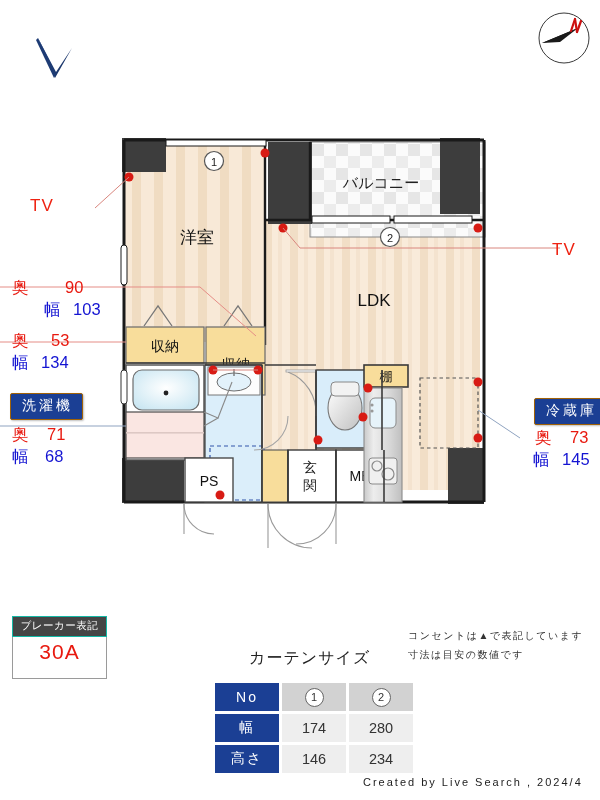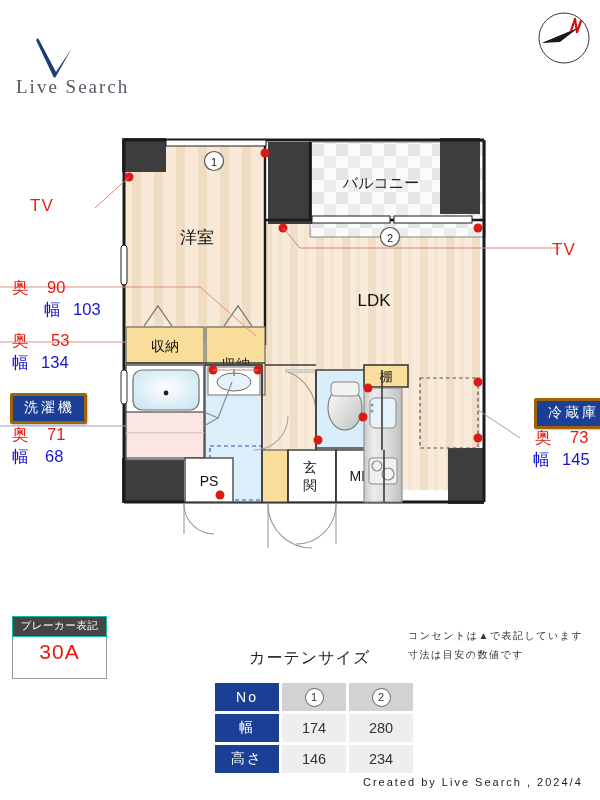--- a/index.html
+++ b/index.html
@@ -24,21 +24,21 @@
   
   #plan{left:0;top:120px;width:600px;height:440px;}
   .tv-label{color:#ee2211;font-size:17px;letter-spacing:1px;}
   .dim-row{position:absolute;white-space:nowrap;font-size:16.5px;letter-spacing:0px;}
   .dim-k{color:#e8190f;}
   .dim-v-red{color:#e8190f;}
   .dim-lbl-blue{color:#1414d2;}
   .badge{
     position:absolute;background:#1b3f94;color:#fff;
     font-size:14px;letter-spacing:3px;padding:3px 9px 4px 11px;
-    border:3px solid #a16207;border-radius:2px;white-space:nowrap;
+    border:1px solid #a16207;border-radius:2px;white-space:nowrap;
     box-shadow:1px 1px 2px rgba(0,0,0,.25);
   }
 
   
   #breaker{left:12px;top:616px;width:95px;}
   #breaker-head{
     background:#454545;color:#fff;font-size:10.5px;letter-spacing:.5px;
     text-align:center;padding:2px 0 3px;border:1px solid #14b8a6;
   }
   #breaker-val{
@@ -76,21 +76,20 @@
   <svg width="140" height="80" viewBox="0 0 140 80">
     <defs>
       <linearGradient id="vg" x1="0" y1="0" x2="1" y2="1">
         <stop offset="0%" stop-color="#2a4a8c"></stop>
         <stop offset="100%" stop-color="#16305f"></stop>
       </linearGradient>
     </defs>
     <path d="M28 16 L45 56 L62 26 L46 50 Z" fill="url(#vg)"></path>
     <path d="M28 16 L46 52 L44 56 L26 18 Z" fill="#1d3b74"></path>
   </svg>
-  <div id="logo-text">Live Search</div>
 </div>
 
 <div id="compass" class="abs">
   <svg width="56" height="56" viewBox="0 0 56 56">
     <circle cx="28" cy="28" r="25" fill="#fff" stroke="#3a3a3a" stroke-width="1"></circle>
     <path d="M6 33 L42 18 L22 30 Z" fill="#111"></path>
     <path d="M6 33 L42 18 L24 32 Z" fill="#1a1a1a"></path>
     <g stroke="#cc1111" stroke-width="2.2" fill="none" stroke-linecap="round">
       <path d="M35 21 L39 9"></path>
       <path d="M39 9 L41 22"></path>
@@ -307,21 +306,21 @@
     <path d="M0 306 L126 306"></path>
     <path d="M478 290 L520 318"></path>
   </g>
 </svg>
 </div>
 
 <div class="abs tv-label" style="left:30px;top:196px;">TV</div>
 
 <div class="dim-row" style="left:12px;top:277px;">
   <span class="dim-k">奥</span>
-  <span class="dim-v-red" style="margin-left:14px;">90</span>
+  <span class="dim-v-red" style="margin-left:32px;">90</span>
 </div>
 <div class="dim-row" style="left:12px;top:299px;padding-left:32px;">
   <span class="dim-lbl-blue">幅</span>
   <span class="dim-lbl-blue" style="margin-left:8px;">103</span>
 </div>
 
 <div class="dim-row" style="left:12px;top:330px;">
   <span class="dim-k">奥</span>
   <span class="dim-v-red" style="margin-left:18px;">53</span>
 </div>

